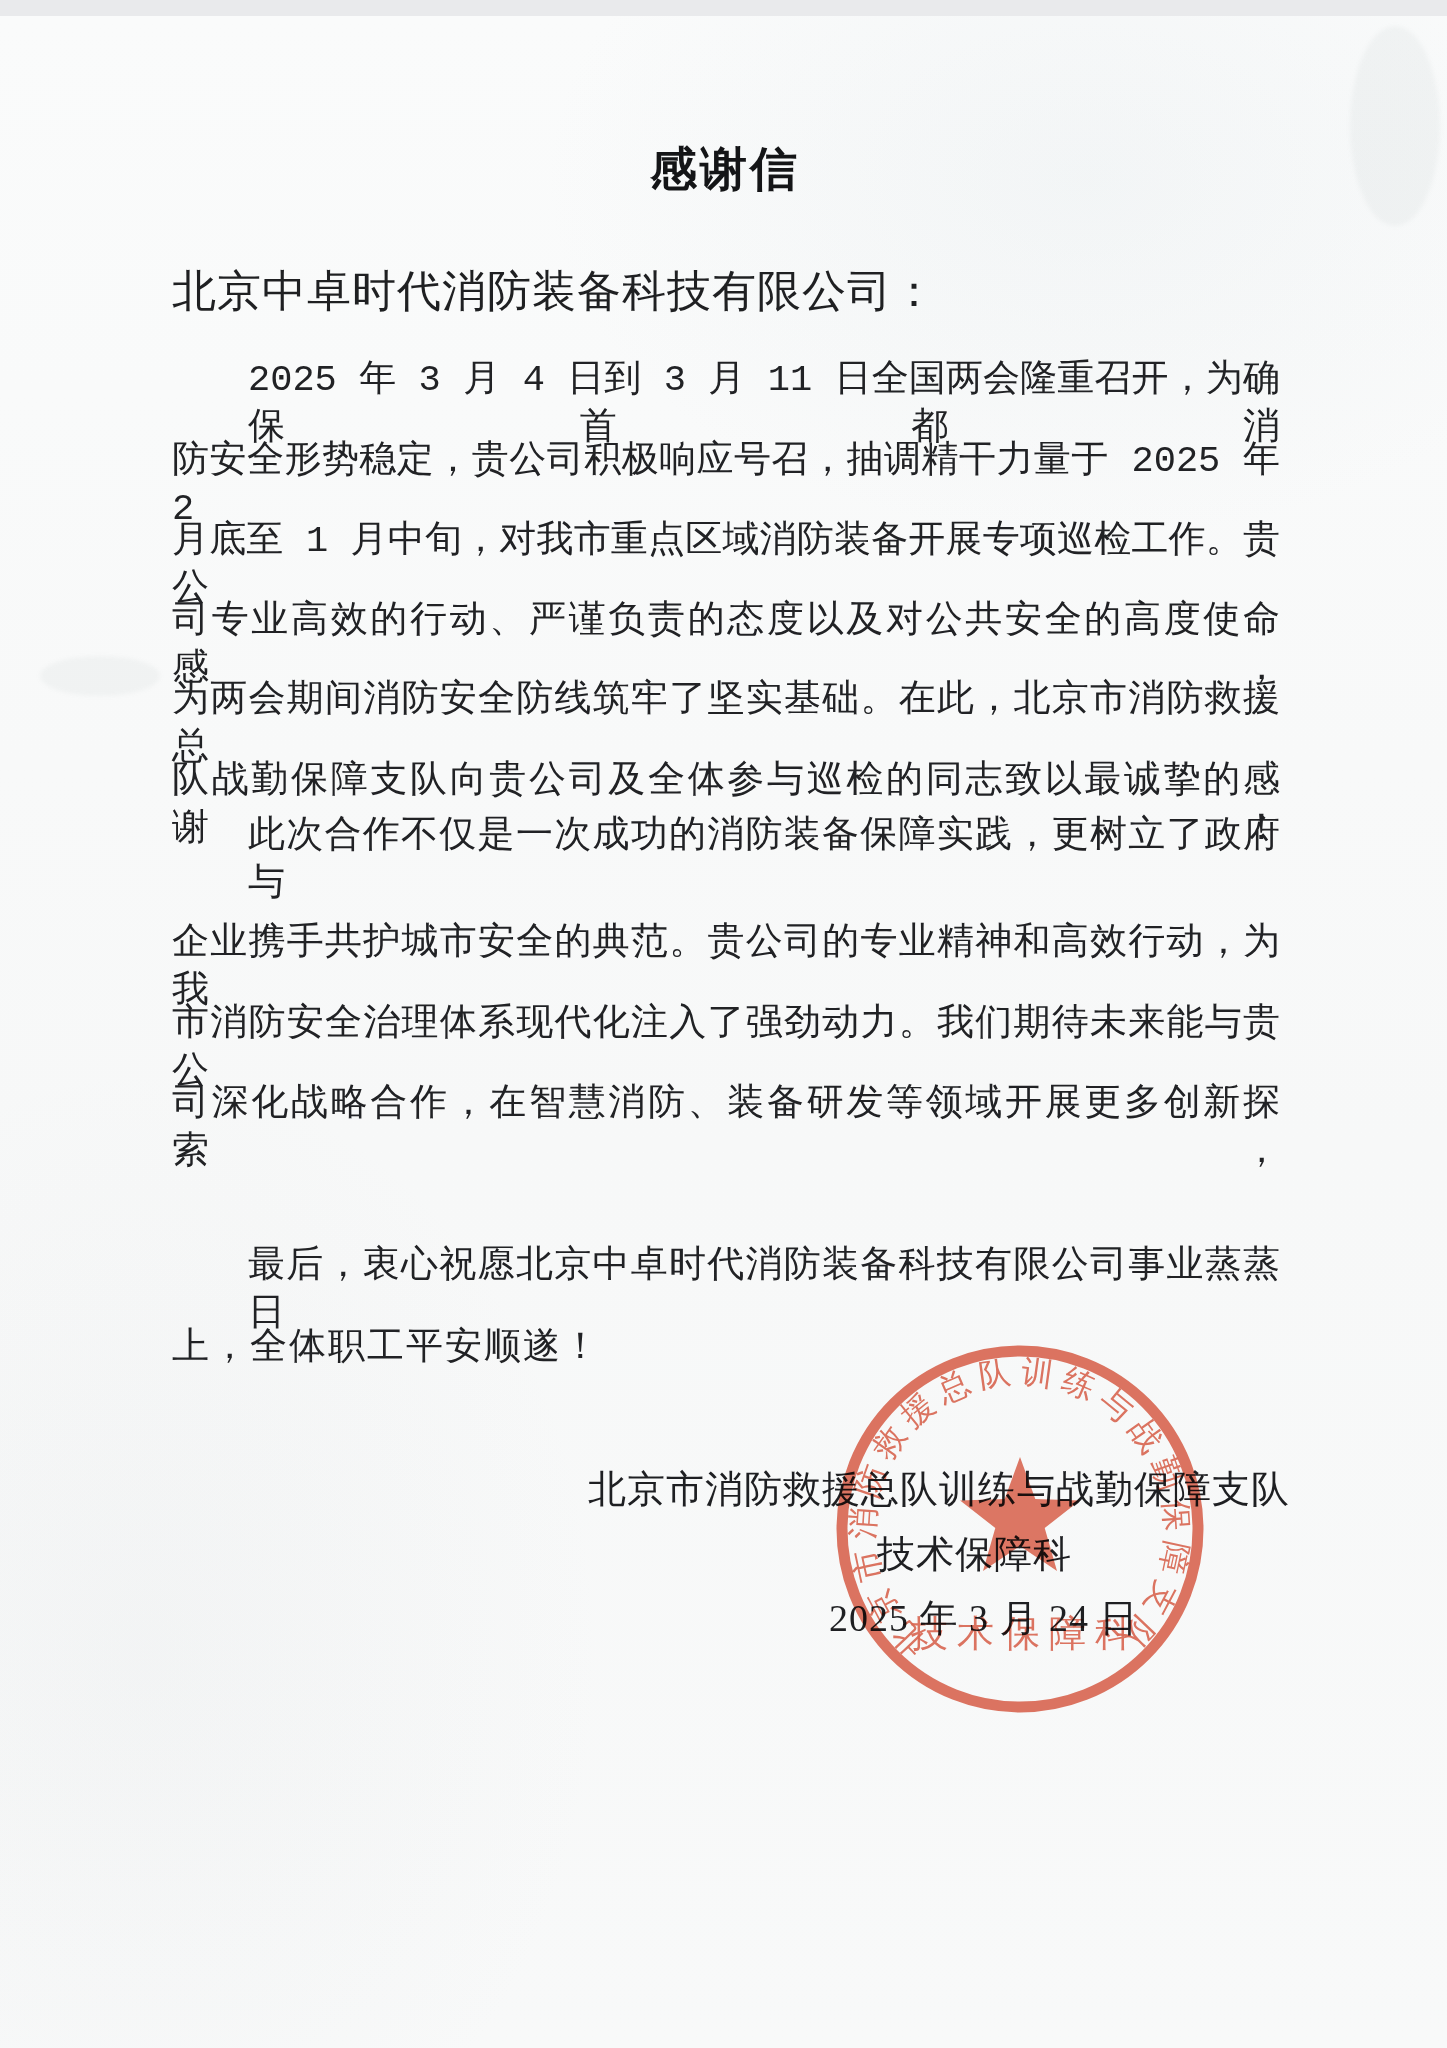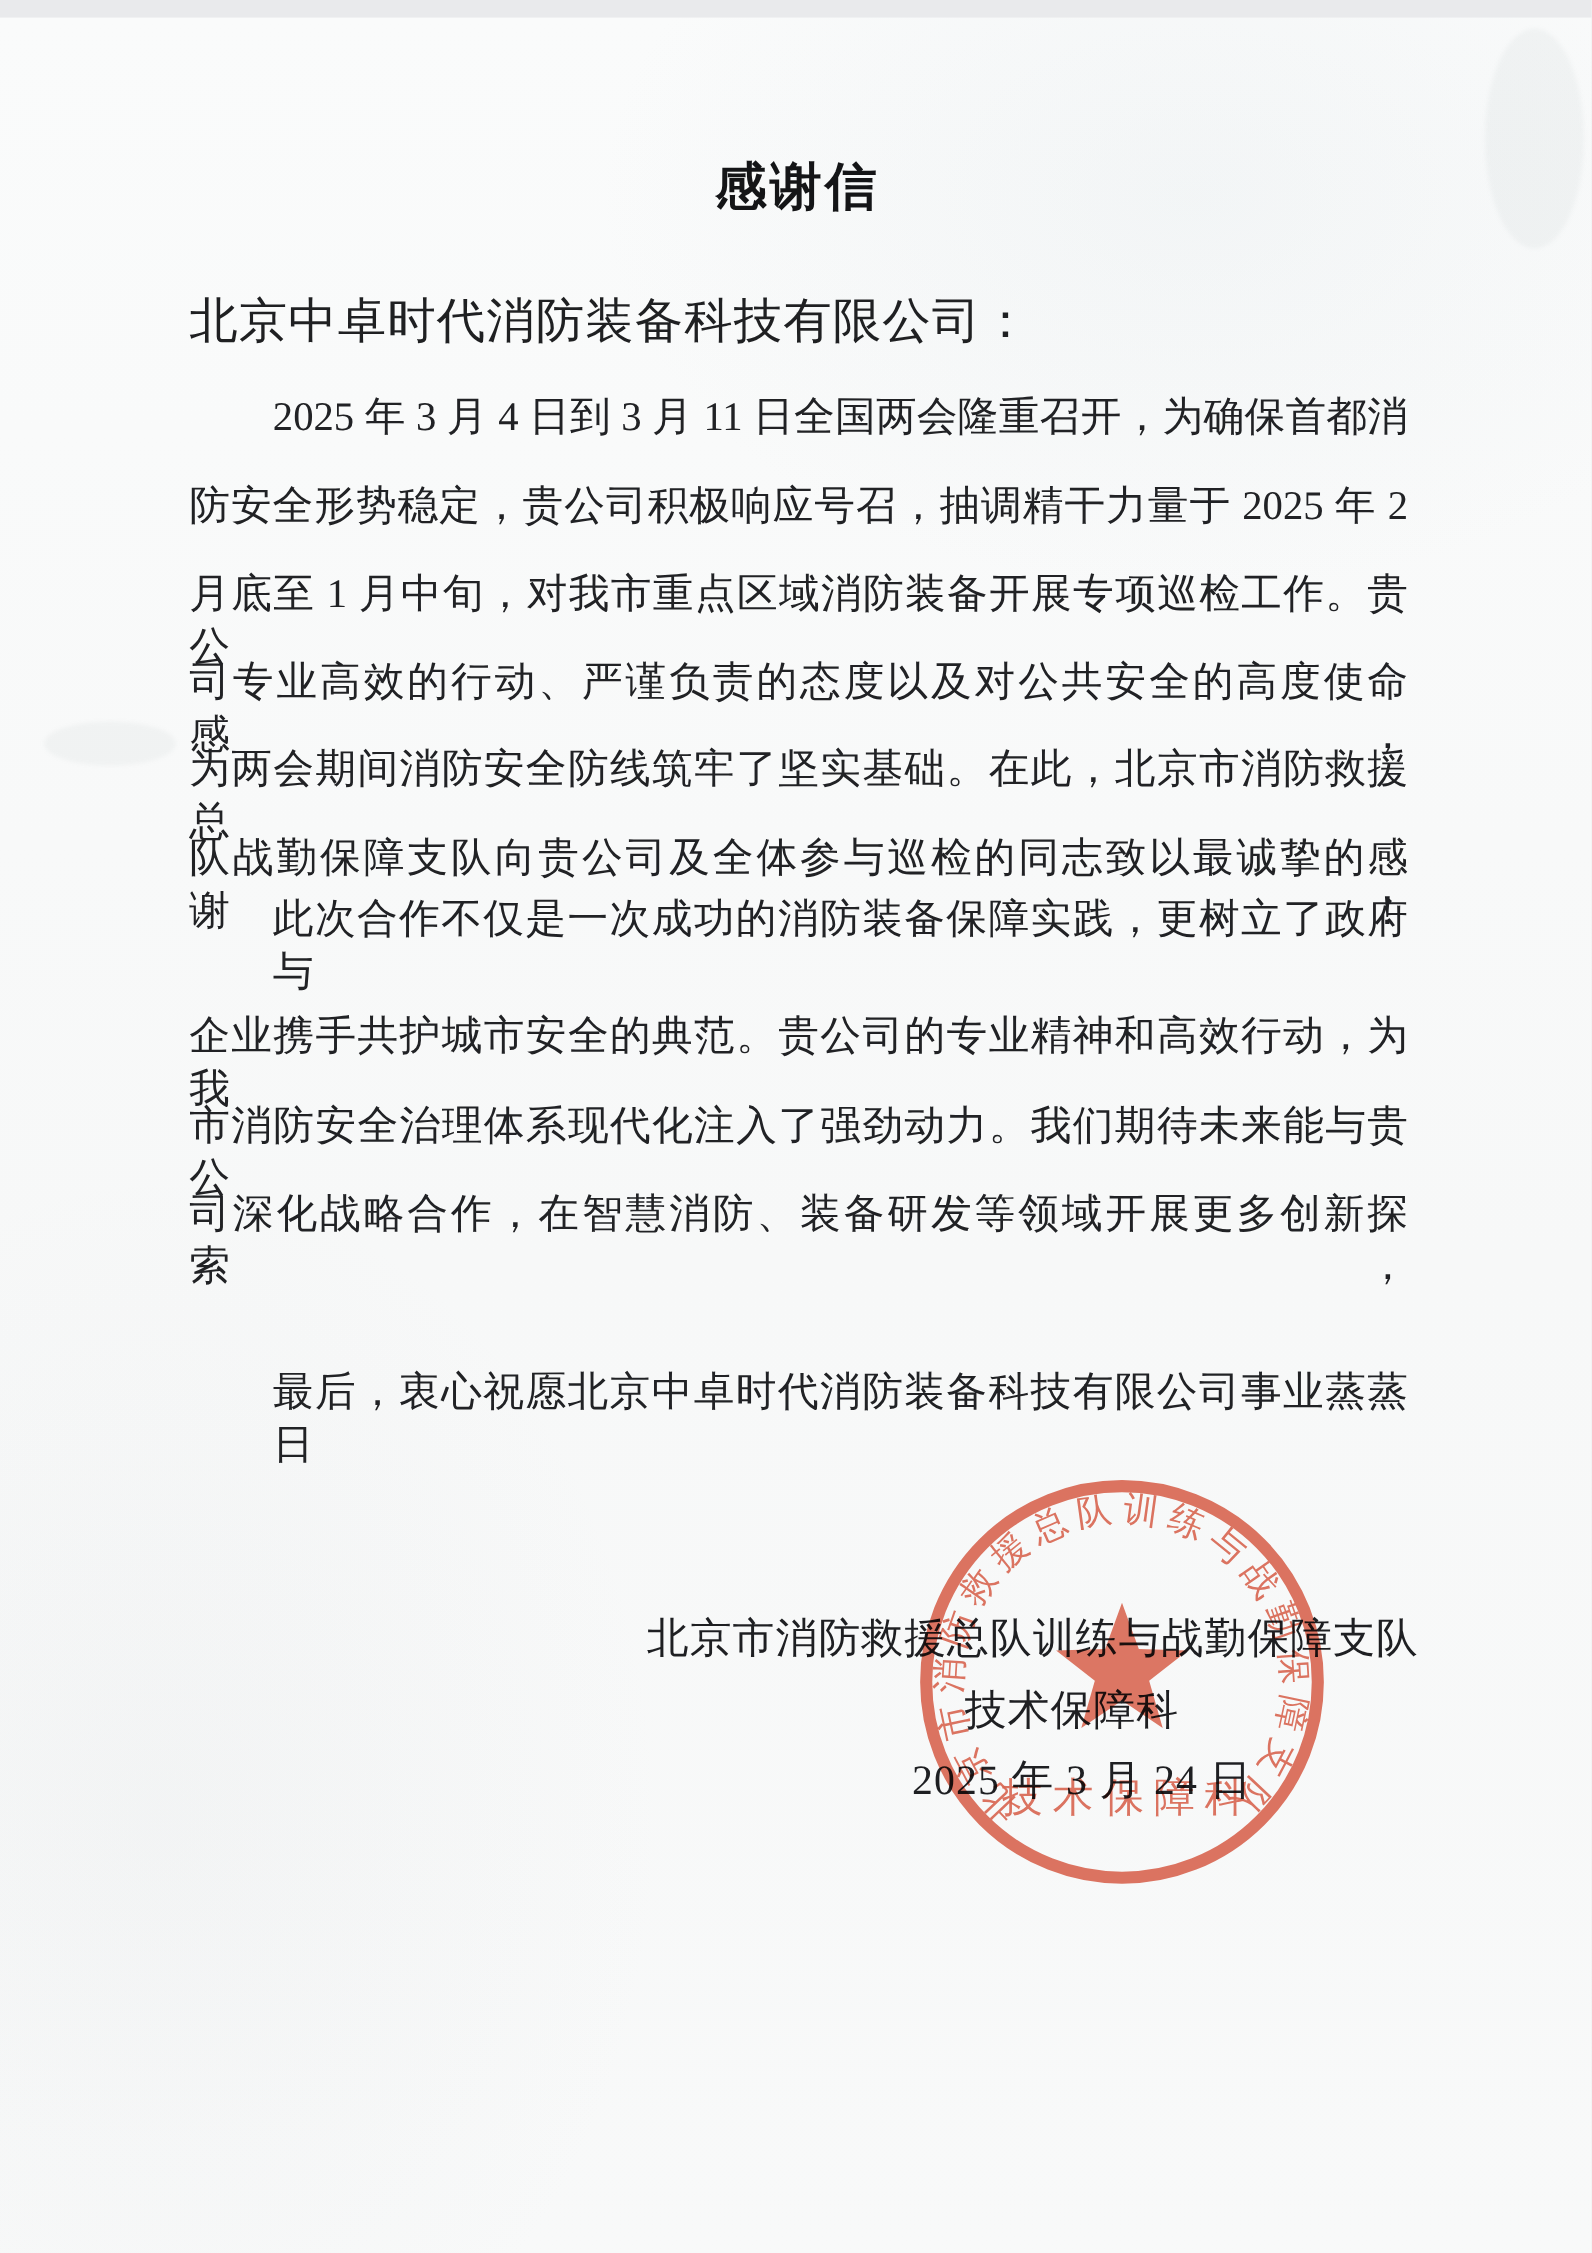--- a/index.html
+++ b/index.html
@@ -41,20 +41,21 @@
     position: absolute;
     left: 172px;
     width: 1108px;
     font-size: 37px;
     line-height: 48px;
     color: #212225;
   }
   .line.fill {
     text-align: justify;
     text-align-last: justify;
+    font-family: Liberation Mono, monospace;
   }
   .line.indent {
     padding-left: 76px;
     width: 1032px;
   }
   .line.left {
     text-align: left;
     letter-spacing: 2px;
   }
   .sig-line {
@@ -97,20 +98,21 @@
   <div class="line fill" style="top:581px">司专业高效的行动、严谨负责的态度以及对公共安全的高度使命感，</div>
   <div class="line fill" style="top:660px">为两会期间消防安全防线筑牢了坚实基础。在此，北京市消防救援总</div>
   <div class="line fill" style="top:741px">队战勤保障支队向贵公司及全体参与巡检的同志致以最诚挚的感谢！</div>
 
   <div class="line fill indent" style="top:796px">此次合作不仅是一次成功的消防装备保障实践，更树立了政府与</div>
   <div class="line fill" style="top:903px">企业携手共护城市安全的典范。贵公司的专业精神和高效行动，为我</div>
   <div class="line fill" style="top:984px">市消防安全治理体系现代化注入了强劲动力。我们期待未来能与贵公</div>
   <div class="line fill" style="top:1064px">司深化战略合作，在智慧消防、装备研发等领域开展更多创新探索，</div>
 
   <div class="line fill indent" style="top:1226px">最后，衷心祝愿北京中卓时代消防装备科技有限公司事业蒸蒸日</div>
+  <div class="line left" style="top:1306px">上，全体职工平安顺遂！</div>
 
   <div class="sig-line" style="left:588px; top:1448px;">北京市消防救援总队训练与战勤保障支队</div>
   <div class="sig-line" style="left:877px; top:1513px;">技术保障科</div>
   <div class="sig-line" style="left:829px; top:1577px;">2025 年 3 月 24 日</div>
 
   <svg class="stamp-svg" viewBox="0 0 1447 2048" xmlns="http://www.w3.org/2000/svg">
     <defs>
       <path id="arcPath" d="M 1020 1659 A 146 146 0 1 1 1020 1367 A 146 146 0 1 1 1020 1659" fill="none"></path>
     </defs>
     <circle cx="1020" cy="1513" r="178" fill="none" stroke="#d8492f" stroke-width="11" opacity="0.92"></circle>

